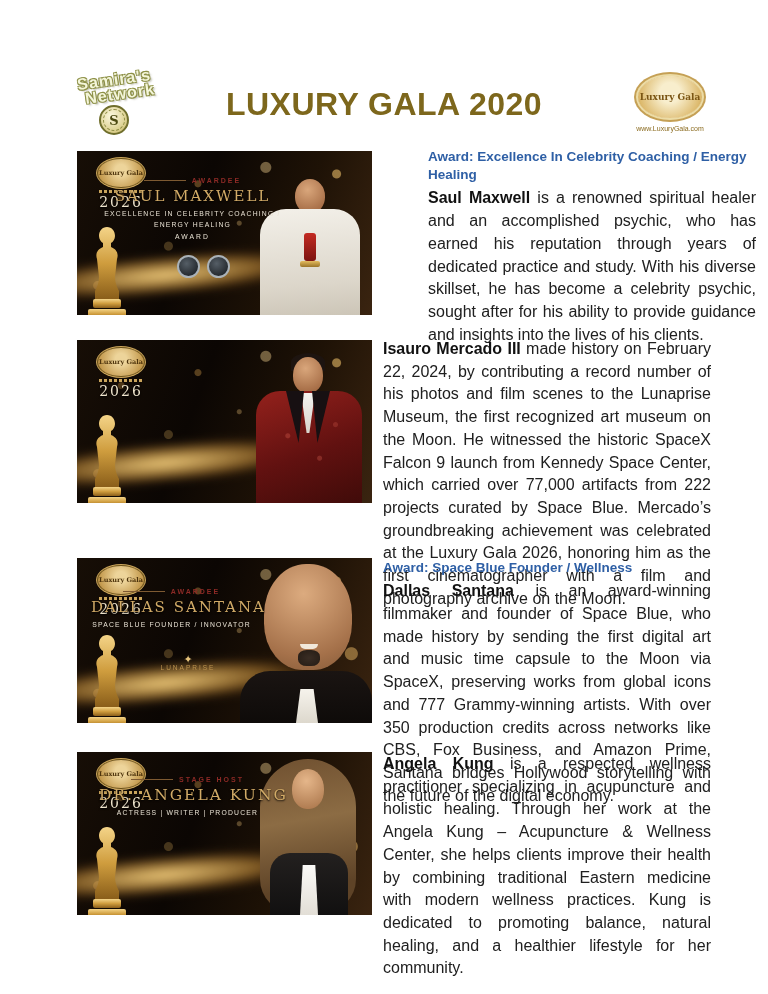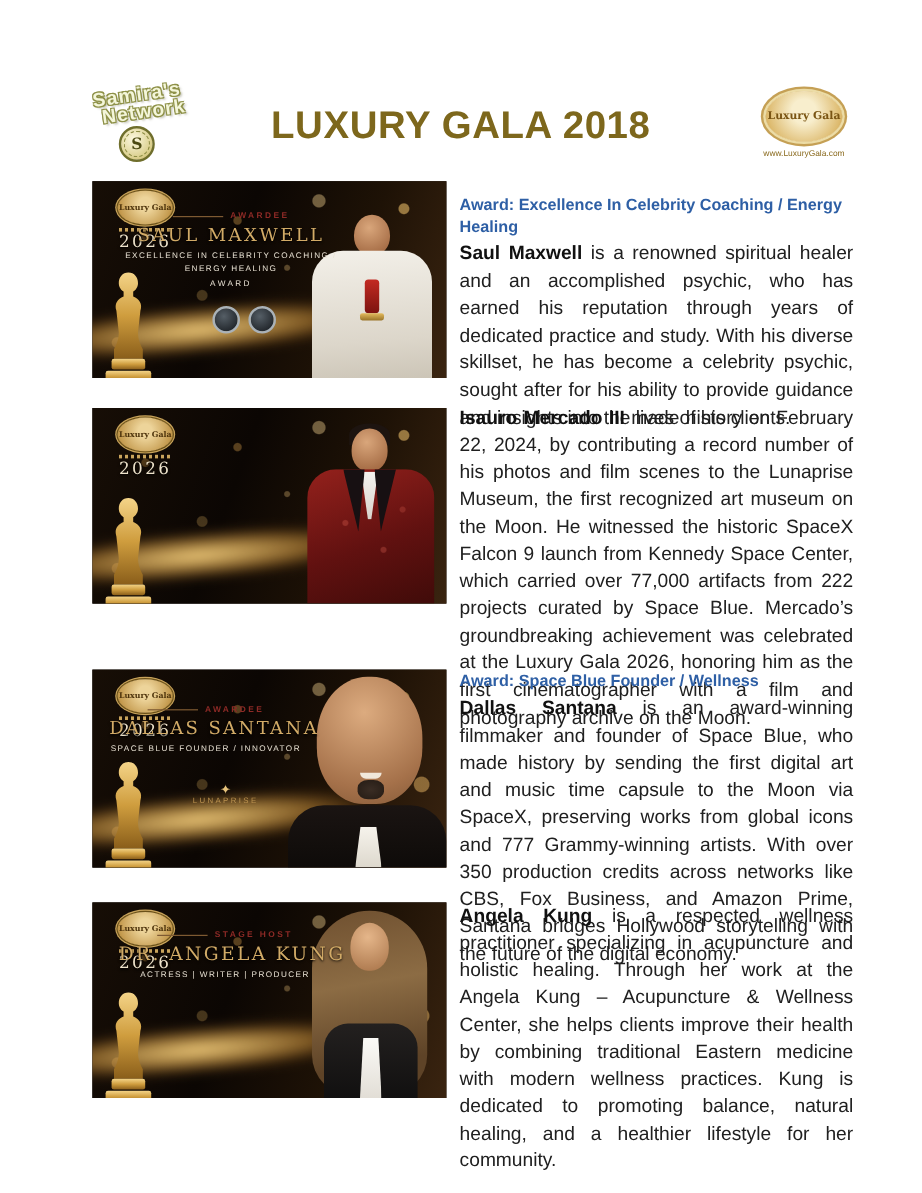--- a/index.html
+++ b/index.html
@@ -128,21 +128,21 @@
     background:linear-gradient(170deg,#6f5030,#8c6c44 40%,#5e4327 80%);}
   .person-4 .p-head{top:10px;left:42px;width:32px;height:40px;
     background:radial-gradient(circle at 45% 30%,#e5b68a,#b07c51 85%);}
   .person-4 .p-body{position:absolute;bottom:0;left:20px;width:78px;height:62px;
     border-radius:20px 20px 0 0;background:linear-gradient(#23201f,#111010);}
   .person-4 .p-shirt{position:absolute;bottom:0;left:50px;width:18px;height:50px;
     background:linear-gradient(#fbfaf7,#e2ded6);clip-path:polygon(15% 0,85% 0,100% 100%,0 100%);}
 
   
   .tblock{position:absolute;left:383px;width:328px;}
-  .t1{top:162px;} .t2{top:338px;} .t3{top:559px;} .t4{top:753px;}
+  .t1{top:148px;margin-left:45px;} .t2{top:338px;} .t3{top:559px;} .t4{top:753px;}
   .award-h{margin:0 0 3px;font-size:13.5px;font-weight:700;color:#2e5fa5;line-height:1.35;}
   .body-p{margin:0;font-size:16px;line-height:1.42;color:#202020;text-align:justify;}
   .body-p strong{font-weight:700;color:#111;}
 </style>
 </head>
 <body>
 
 <svg width="0" height="0" style="position:absolute" aria-hidden="true">
   <defs>
     <linearGradient id="goldGrad" x1="0" y1="0" x2="0" y2="1">
@@ -154,21 +154,21 @@
 </svg>
 
 <div class="page">
 
   <div class="logo-samira">
     <div class="samira-line">Samira's</div>
     <div class="samira-line l2">Network</div>
     <div class="samira-badge">S</div>
   </div>
 
-  <div class="page-title">LUXURY GALA 2018</div>
+  <div class="page-title">LUXURY GALA 2020</div>
 
   <div class="logo-luxury">
     <div class="lux-oval">
       <span class="lux-oval-text">Luxury Gala</span>
     </div>
     <div class="lux-url">www.LuxuryGala.com</div>
   </div>
 
   <div class="card c1">
     <div class="glitter"></div>

